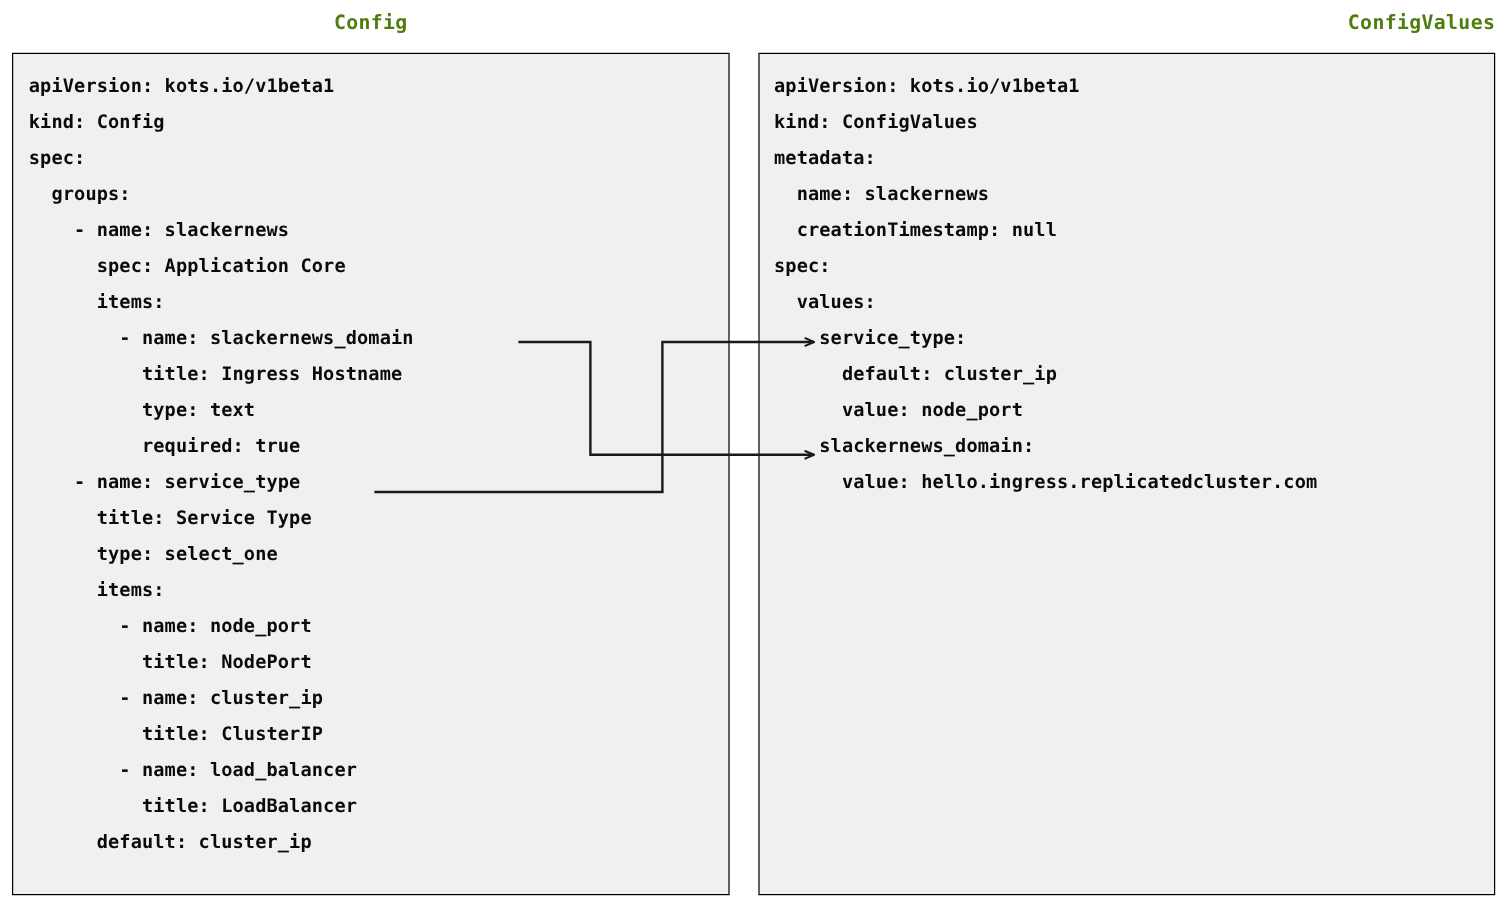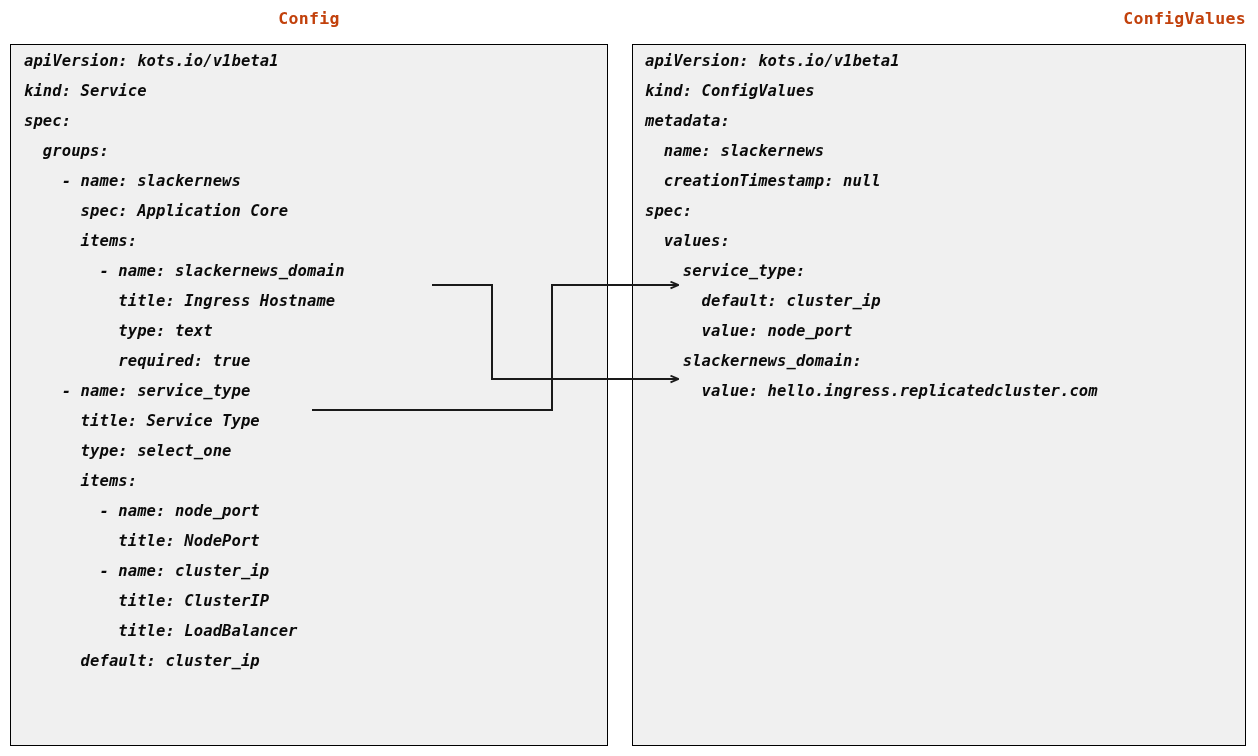--- a/index.html
+++ b/index.html
@@ -21,21 +21,21 @@
     width: 1258px;
     height: 756px;
   }
 
   
   .panel-title {
     position: absolute;
     font-family: "DejaVu Sans Mono", "Liberation Mono", monospace;
     font-size: 16.5px;
     font-weight: bold;
-    color: #c2410c;
+    color: #4d7c0f;
     letter-spacing: 0.3px;
     text-align: center;
     white-space: nowrap;
     line-height: 1;
   }
   #title-config  { left: 10px;  top: 11px; width: 598px; }
   #title-values  { left: 632px; top: 11px; width: 614px; text-align: right; }
 
   
   .panel {
@@ -46,23 +46,22 @@
     overflow: hidden;
   }
   #panel-config { left: 10px;  top: 44px; width: 598px;  height: 702px; }
   #panel-values { left: 632px; top: 44px; width: 614px;  height: 702px; }
 
   
   .yaml-body {
     position: absolute;
     left: 0; top: 0;
     width: 100%;
-    padding-top: 1px;
+    padding-top: 12px;
     box-sizing: border-box;
-    font-style: italic;
   }
   .yaml-line {
     font-family: "DejaVu Sans Mono", "Liberation Mono", monospace;
     font-size: 15.5px;
     font-weight: bold;
     color: #0a0a0a;
     height: 30px;
     line-height: 30px;
     white-space: pre;
     padding-left: 13px;
@@ -82,38 +81,39 @@
 </head>
 <body>
 
 <div class="diagram">
 
   <div class="panel-title" id="title-config">Config</div>
 
   <div class="panel" id="panel-config">
     <div class="yaml-body" id="config-body">
         <div class="yaml-line">apiVersion: kots.io/v1beta1</div>
-        <div class="yaml-line">kind: Service</div>
+        <div class="yaml-line">kind: Config</div>
         <div class="yaml-line">spec:</div>
         <div class="yaml-line">  groups:</div>
         <div class="yaml-line">    - name: slackernews</div>
         <div class="yaml-line">      spec: Application Core</div>
         <div class="yaml-line">      items:</div>
         <div class="yaml-line">        - name: slackernews_domain</div>
         <div class="yaml-line">          title: Ingress Hostname</div>
         <div class="yaml-line">          type: text</div>
         <div class="yaml-line">          required: true</div>
         <div class="yaml-line">    - name: service_type</div>
         <div class="yaml-line">      title: Service Type</div>
         <div class="yaml-line">      type: select_one</div>
         <div class="yaml-line">      items:</div>
         <div class="yaml-line">        - name: node_port</div>
         <div class="yaml-line">          title: NodePort</div>
         <div class="yaml-line">        - name: cluster_ip</div>
         <div class="yaml-line">          title: ClusterIP</div>
+        <div class="yaml-line">        - name: load_balancer</div>
         <div class="yaml-line">          title: LoadBalancer</div>
         <div class="yaml-line">      default: cluster_ip</div>
       </div>
   </div>
 
   <div class="panel-title" id="title-values">ConfigValues</div>
 
   <div class="panel" id="panel-values">
     <div class="yaml-body" id="values-body">
         <div class="yaml-line">apiVersion: kots.io/v1beta1</div>

